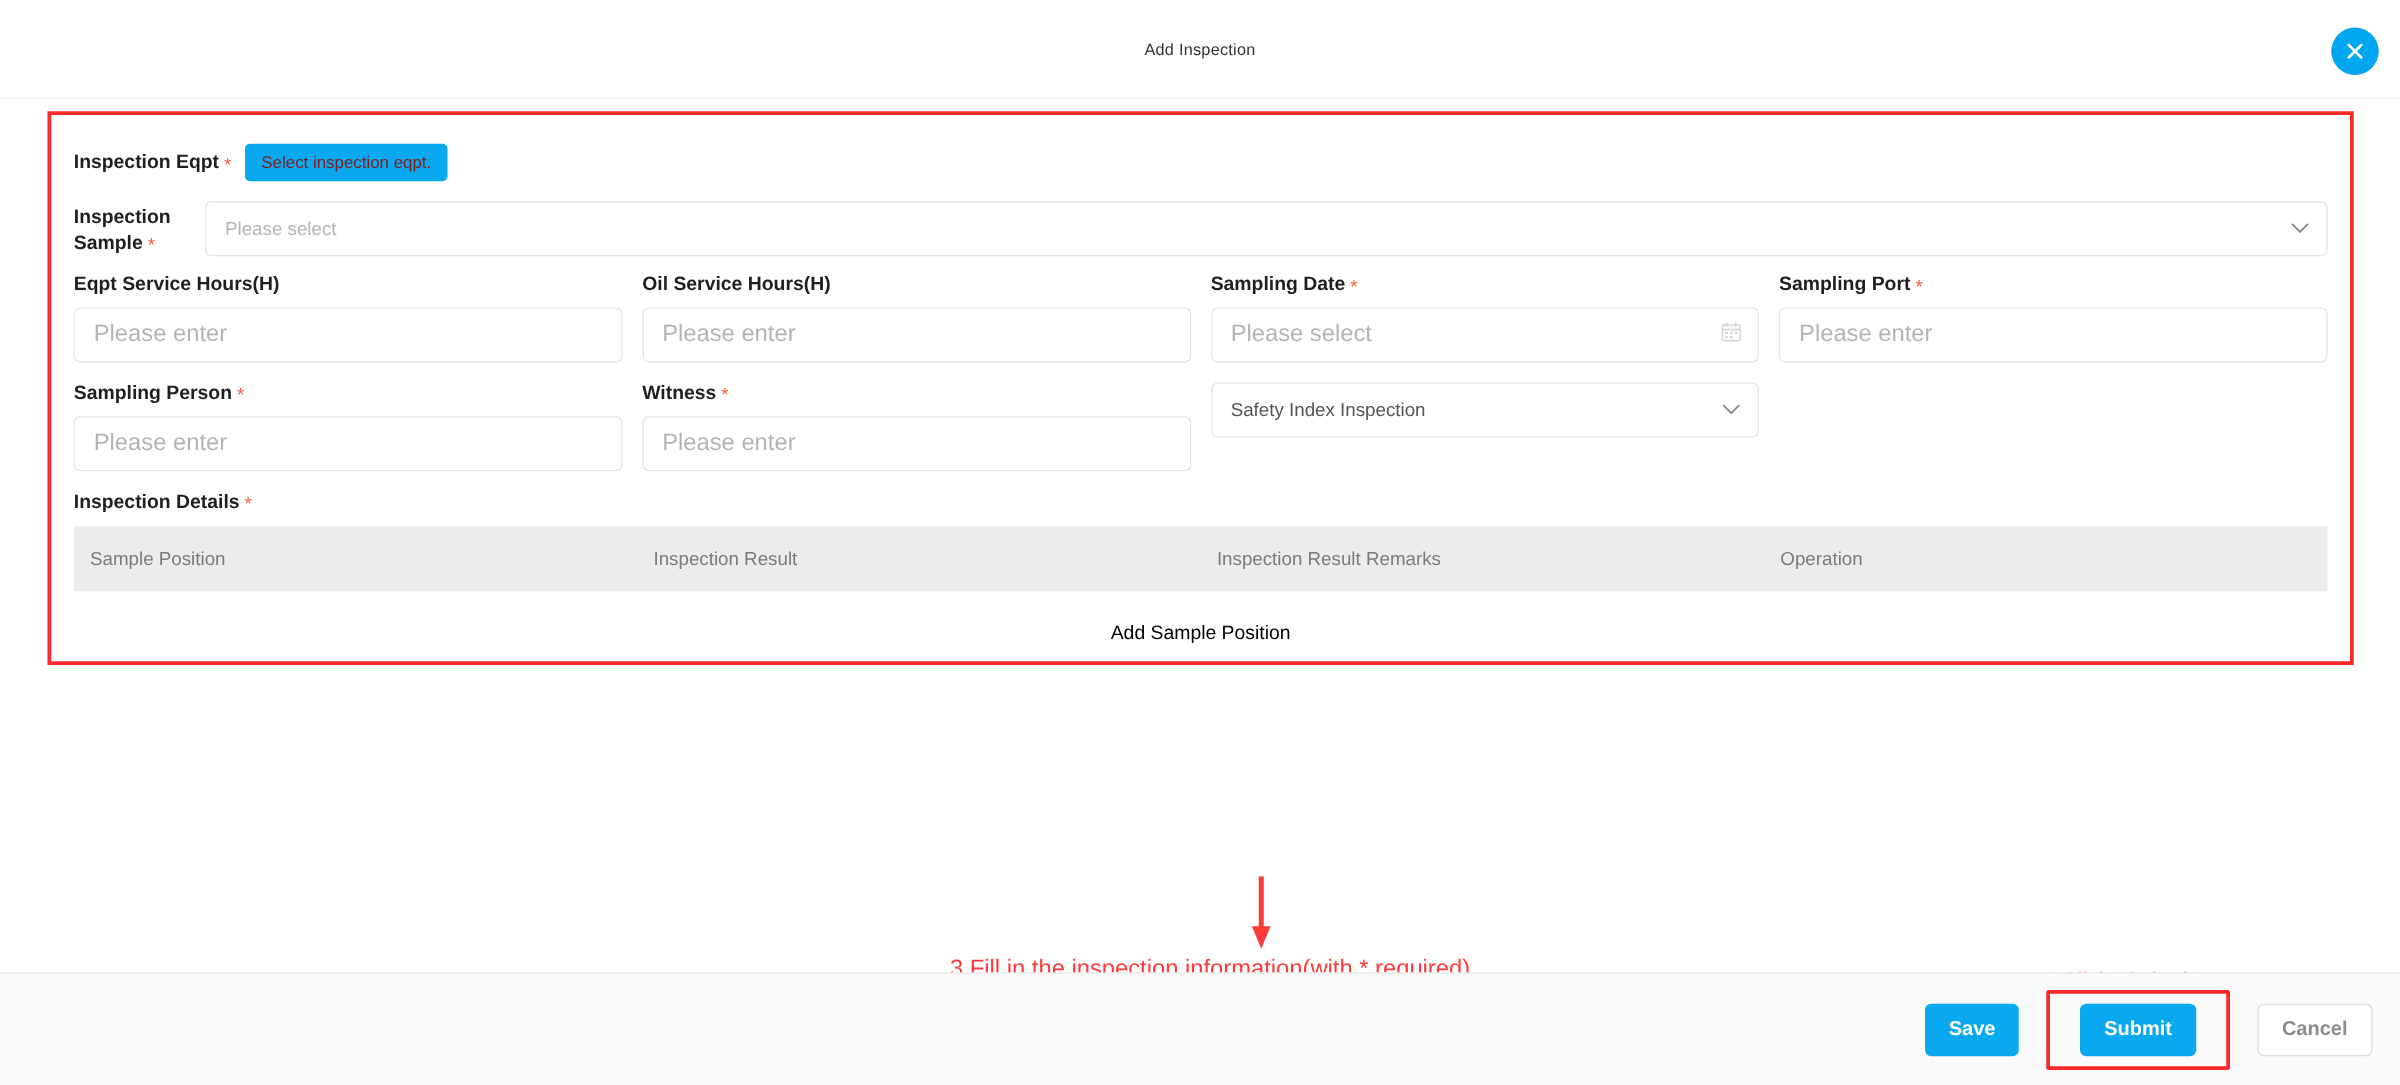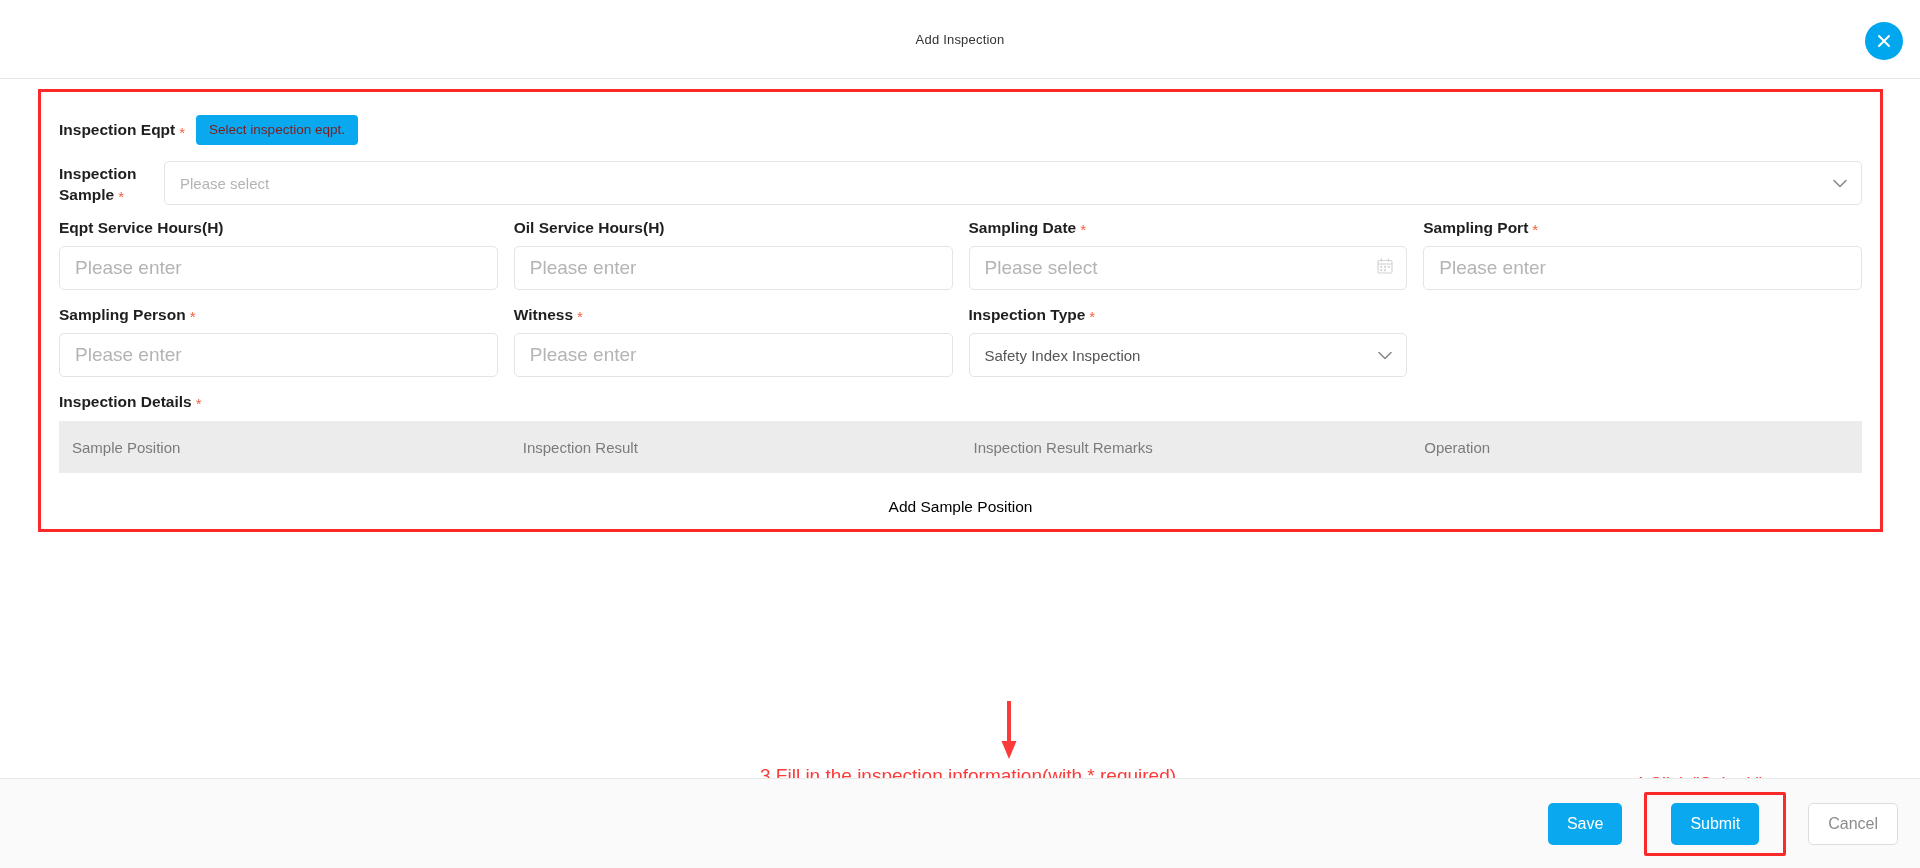--- a/index.html
+++ b/index.html
@@ -224,20 +224,21 @@
     position: relative;
   }
   .btn-foot {
     border-radius: 5px;
     font-size: 16px;
     padding: 0 19px;
     height: 42px;
     cursor: pointer;
     font-family: "Liberation Sans", sans-serif;
     border: none;
+    font-weight: bold;
   }
   .btn-primary { background: #0aa8ee; color: #fff; }
   .btn-default {
     background: #fff;
     color: #8c8c8c;
     border: 1px solid #dcdcdc;
   }
   .submit-hl {
     border: 3px solid #fb2a2a;
     padding: 8px 24px;
@@ -353,23 +354,20 @@
         <div class="field-group">
           <div class="lbl">
             <span>Witness</span><span class="req">*</span>
           </div>
           <div class="field-wrap">
             <input class="field-input" placeholder="Please enter" style="">
           </div>
         </div>
 
         <div class="field-group">
-          <div class="lbl">
-            <span>Inspection Type</span><span class="req">*</span>
-          </div>
           <div class="field-wrap">
             <div class="select-box filled">
               <span>Safety Index Inspection</span>
               <span class="chev">
                 <svg width="14" height="9" viewBox="0 0 14 9">
                     <path d="M1 1 L7 7 L13 1" stroke="#8a8a8a" stroke-width="1.6" fill="none" stroke-linecap="round" stroke-linejoin="round"></path>
                   </svg>
               </span>
             </div>
           </div>

